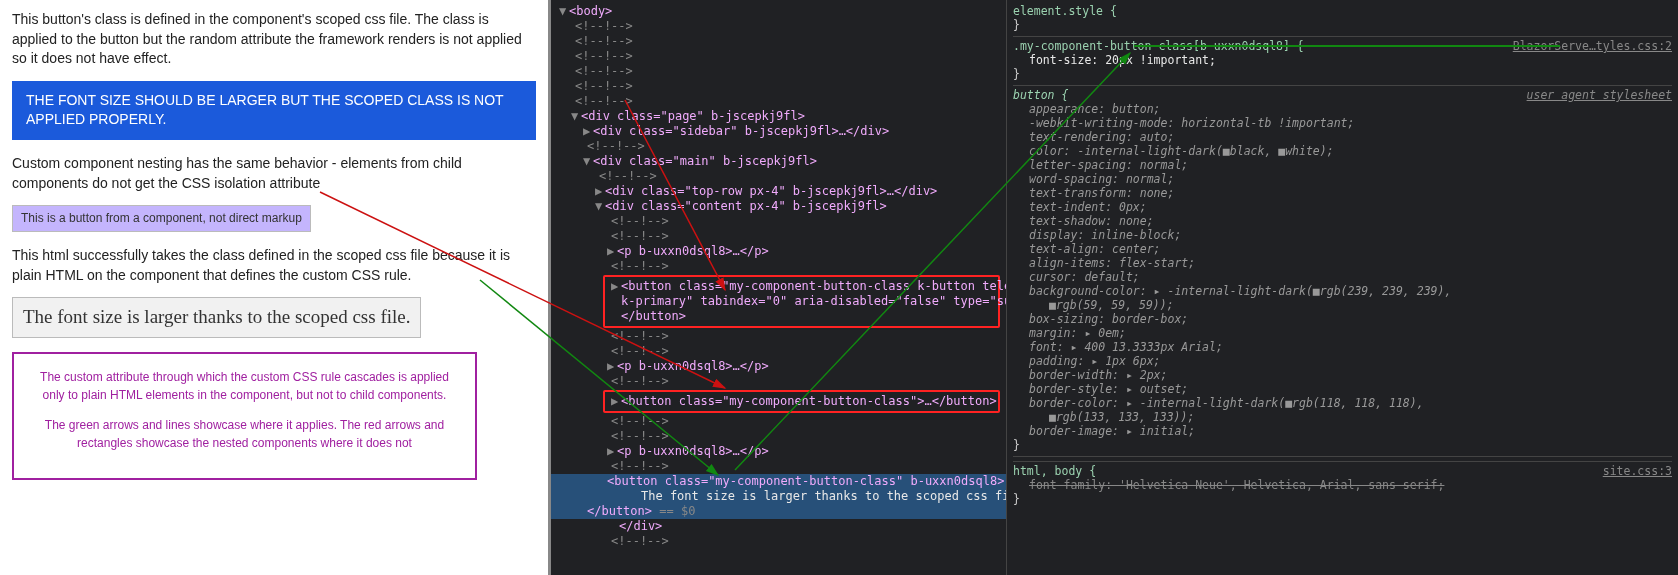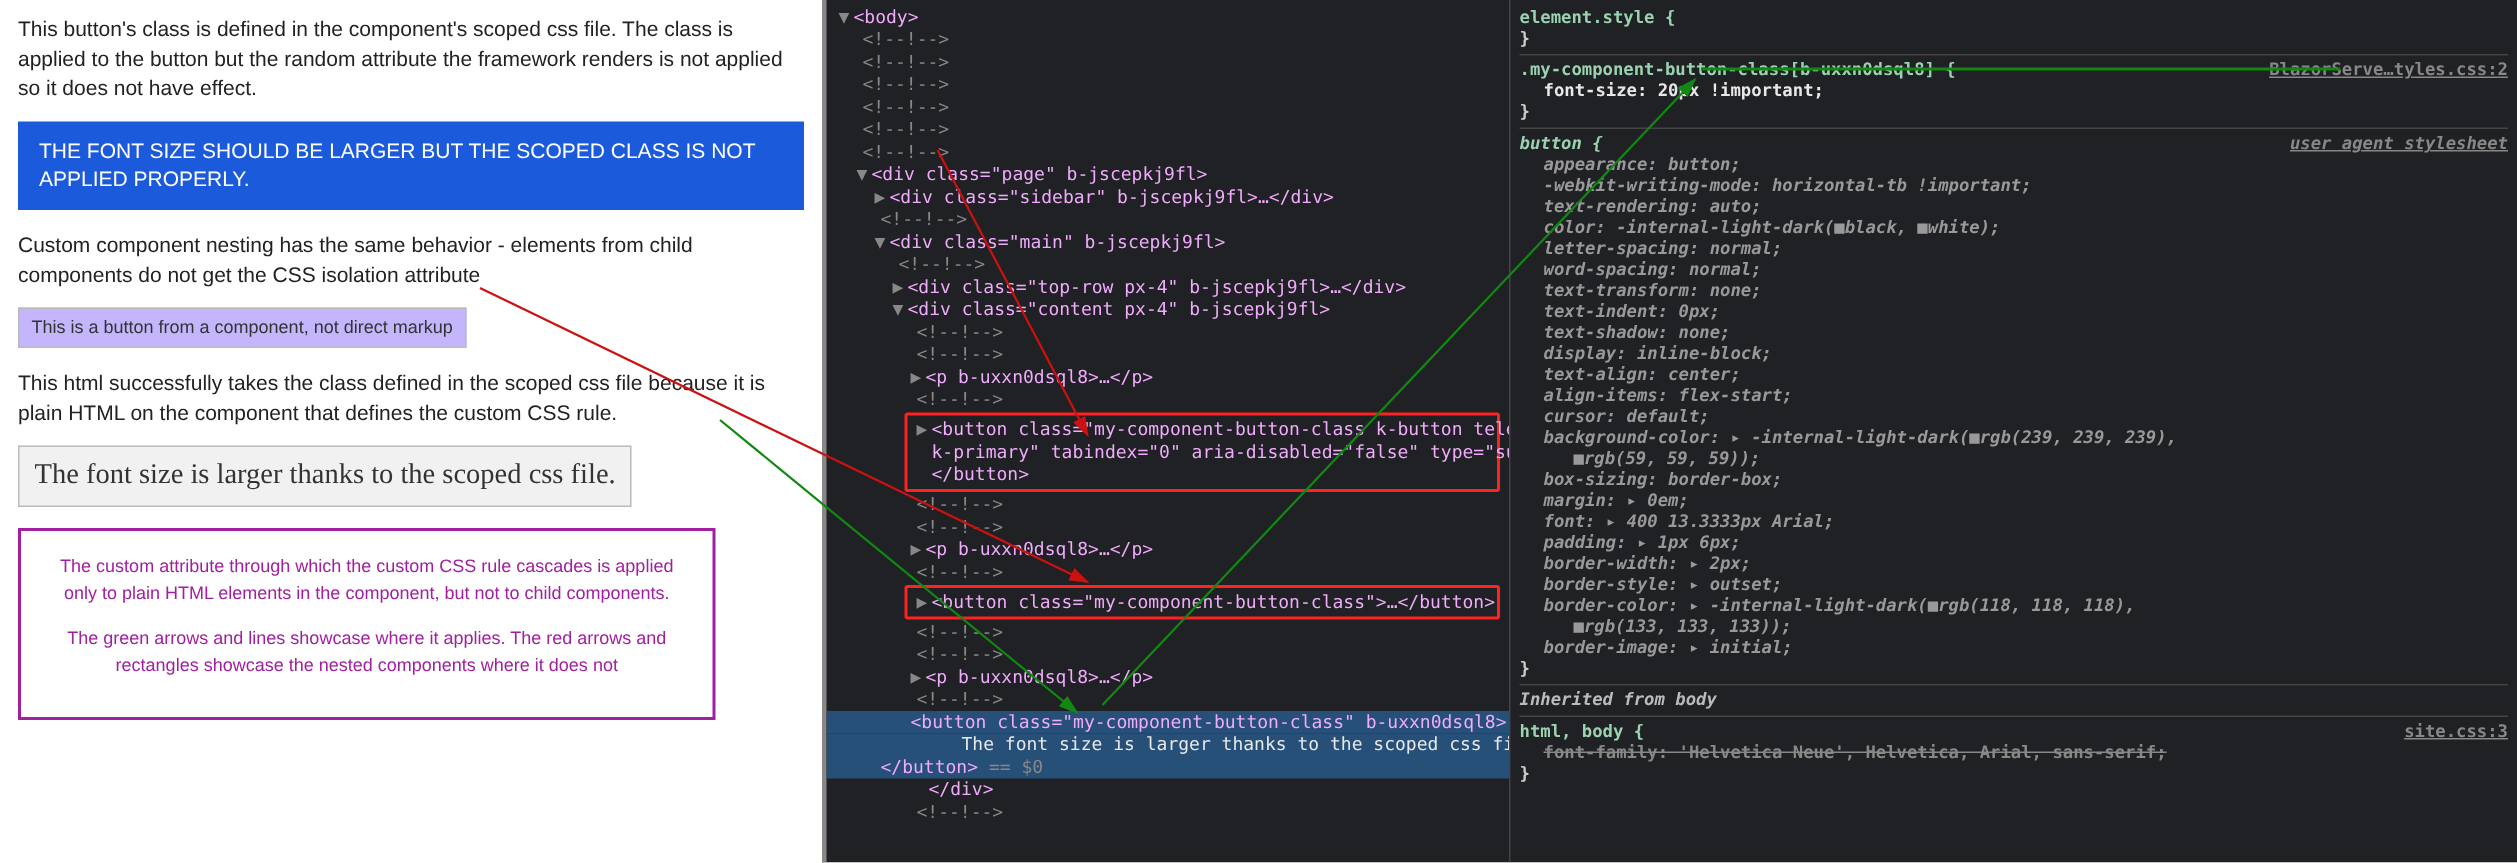--- a/index.html
+++ b/index.html
@@ -12,21 +12,21 @@
 .callout { border: 2px solid #a020a0; padding: 14px 18px; text-align: center; color: #a020a0; font-size: 12px; line-height: 1.5; width: 465px; }
 .callout p { color: #a020a0; }
 .dom-panel { flex: 0 0 458px; background: #202124; color: #ccc; font-family: Consolas, monospace; font-size: 12px; padding: 4px 0; overflow: hidden; position: relative; border-left: 3px solid #888; }
 .dom-panel .line { white-space: nowrap; padding: 0 2px; line-height: 15px; position: relative; }
 .tri { color: #888; display: inline-block; width: 10px; }
 .tag-open { color: #f0abfc; }
 .comment { color: #888; }
 .highlight-box { border: 2px solid #ff2222; border-radius: 2px; margin: 1px 6px 1px 18px; padding: 2px 4px; }
 .sel-line { background: #275079; }
 .sel-text { color: #e8e8e8; }
-.styles-panel { flex: 1; background: #202124; color: #ccc; font-family: Consolas, monospace; font-size: 11.5px; padding: 4px 6px; overflow: hidden; border-left: 1px solid #444; font-weight: bold; }
+.styles-panel { flex: 1; background: #202124; color: #ccc; font-family: Consolas, monospace; font-size: 11.5px; padding: 4px 6px; overflow: hidden; border-left: 1px solid #444; }
 .styles-panel .selector { color: #9bd2b0; }
 .styles-panel .src { float: right; color: #888; text-decoration: underline; }
 .styles-panel .decls { padding-left: 16px; }
 .styles-panel .prop { color: #9bbbdc; }
 .styles-panel .divider { border-top: 1px solid #444; margin: 4px 0 2px; }
 .styles-panel .struck { text-decoration: line-through; color: #888; }
 .italic { font-style: italic; color: #999; }
 .arrow-layer { position:absolute; top:0; left:0; width:1678px; height:575px; pointer-events:none; }
 </style>
 </head>
@@ -117,21 +117,20 @@
     <div>font: ▸ 400 13.3333px Arial;</div>
     <div>padding: ▸ 1px 6px;</div>
     <div>border-width: ▸ 2px;</div>
     <div>border-style: ▸ outset;</div>
     <div>border-color: ▸ -internal-light-dark(■rgb(118, 118, 118),</div>
     <div style="padding-left:20px">■rgb(133, 133, 133));</div>
     <div>border-image: ▸ initial;</div>
   </div>
   <div>}</div>
   <div class="divider"></div>
-  <div class="italic" style="color:#bbb">Inherited from body</div>
   <div class="divider"></div>
   <div><span class="selector">html, body {</span><span class="src">site.css:3</span></div>
   <div class="decls struck">font-family: 'Helvetica Neue', Helvetica, Arial, sans-serif;</div>
   <div>}</div>
 </div>
 
 <svg class="arrow-layer">
   <defs>
     <marker id="arr-red" markerWidth="10" markerHeight="10" refX="8" refY="3" orient="auto">
         <path d="M0,0 L0,6 L9,3 z" fill="#cc1111"></path>

